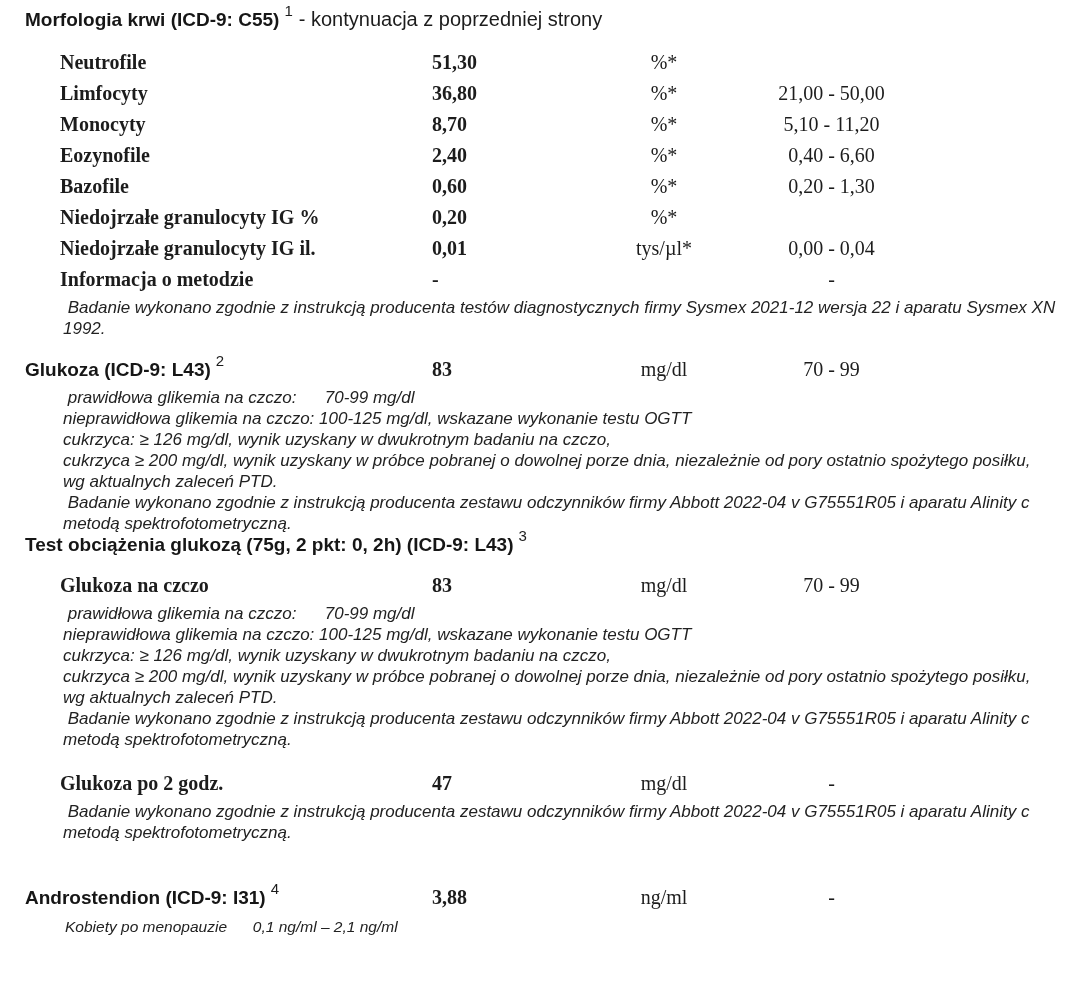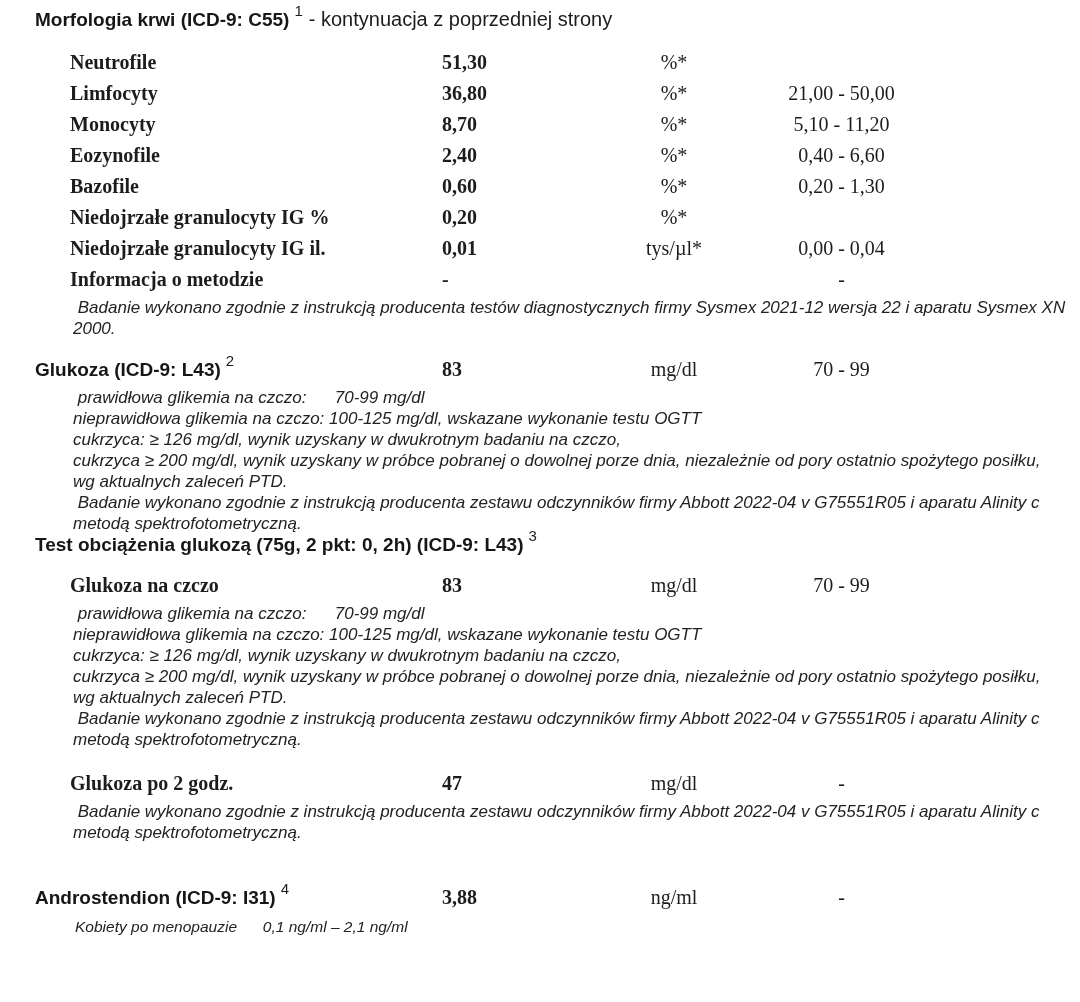--- a/index.html
+++ b/index.html
@@ -3,21 +3,21 @@
 <meta charset="utf-8">
 <style>
   * { margin:0; padding:0; box-sizing:border-box; }
   html,body { background:#ffffff; }
   .page {
     position:relative;
     width:1080px; height:942px;
     background:#ffffff;
     color:#1c1c1c;
     overflow:hidden;
-    padding:8px 0 0 35px;
+    padding:8px 0 0 25px;
     font-family:"Liberation Serif", serif;
   }
   
   .sec-line { white-space:nowrap; }
   .sec-title {
     font-family:"Liberation Sans", sans-serif;
     font-weight:700; font-size:19px; color:#161616;
     display:inline;
   }
   .sec-sup {
@@ -143,21 +143,21 @@
     <div class="row">
       <div class="cell-name">Informacja o metodzie</div>
       <div class="cell-value">-</div>
       <div class="cell-unit"></div>
       <div class="cell-range">-</div>
     </div>
   </div>
 
   <div class="note-block">
     <div class="note"> Badanie wykonano zgodnie z instrukcją producenta testów diagnostycznych firmy Sysmex 2021-12 wersja 22 i aparatu Sysmex XN</div>
-    <div class="note">2000.</div>
+    <div class="note">1992.</div>
   </div>
 
   <div class="hdr-row mt16">
     <div class="sec-line">
       <span class="sec-title">Glukoza (ICD-9: L43)</span><span class="sec-sup">2</span>
     </div>
     <div class="cell-value">83</div>
     <div class="cell-unit">mg/dl</div>
     <div class="cell-range">70 - 99</div>
   </div>

